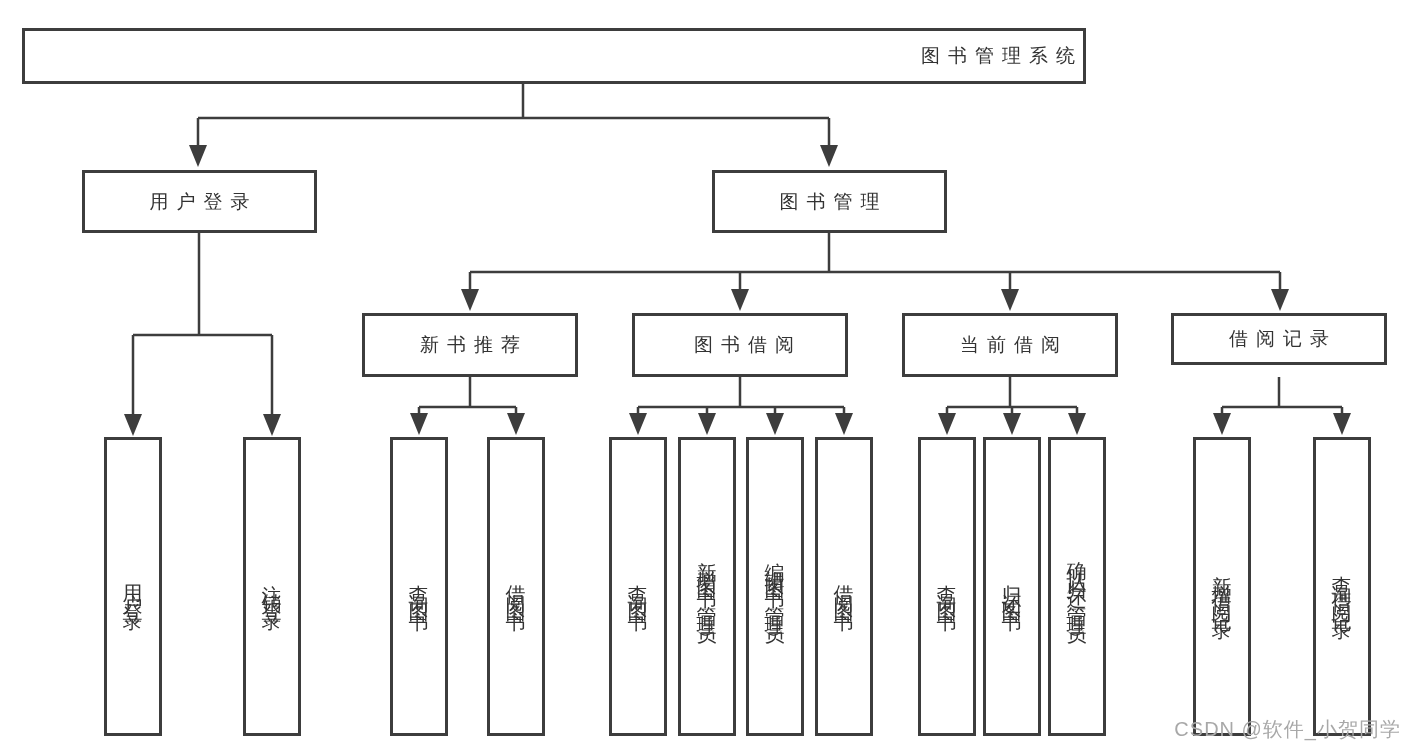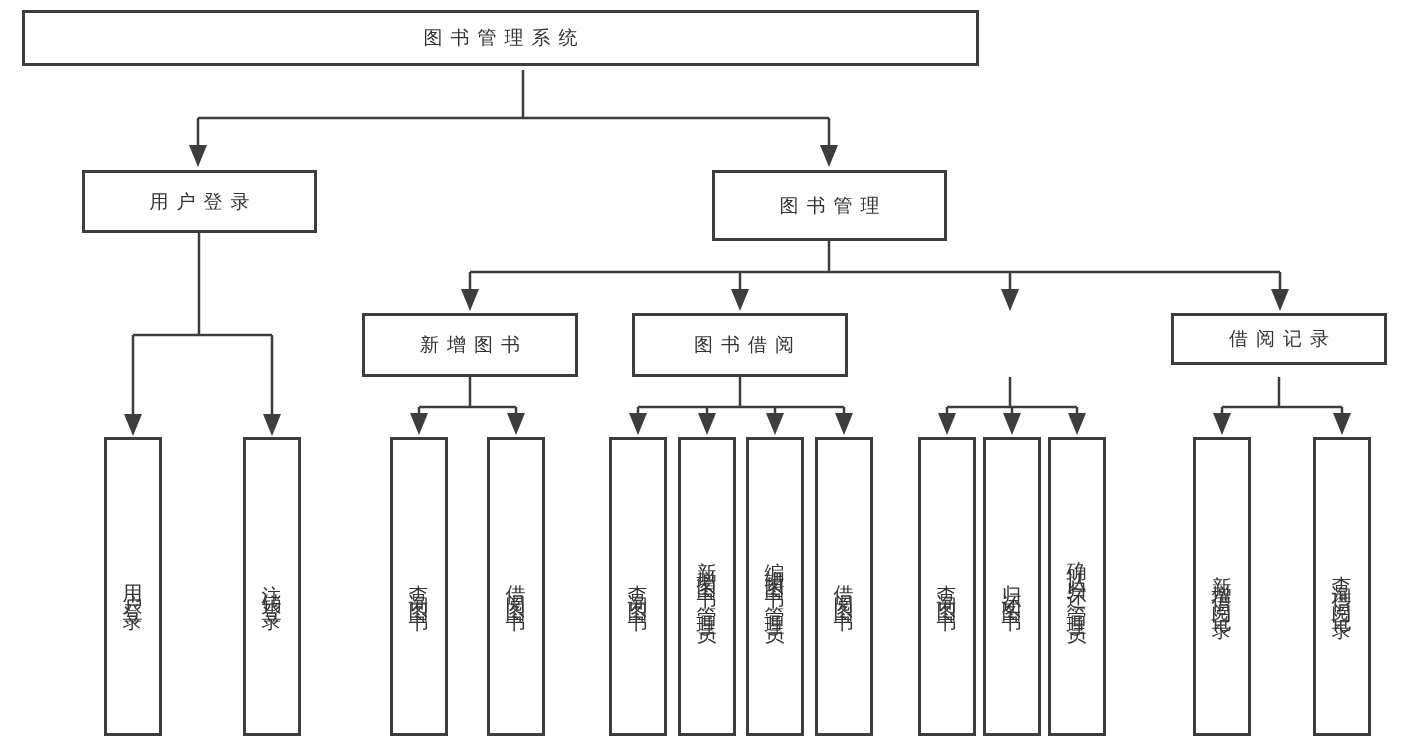--- a/index.html
+++ b/index.html
@@ -114,36 +114,39 @@
       <polygon points="1068,413 1086,413 1077,435"></polygon>
     </g>
 
     <g>
       <path d="M1279 377 V407 M1222 407 H1342 M1222 407 V422 M1342 407 V422"></path>
       <polygon points="1213,413 1231,413 1222,435"></polygon>
       <polygon points="1333,413 1351,413 1342,435"></polygon>
     </g>
   </svg>
 
-  <div class="node hbox" style="left:22px; top:10px; width:957px; height:56px;">
+  <div class="node hbox" style="left:22px; top:28px; width:1064px; height:56px;justify-content:flex-end;">
     <span>图书管理系统</span>
   </div>
 
   <div class="node hbox" style="left:82px; top:170px; width:235px; height:63px;">
     <span>用户登录</span>
   </div>
-  <div class="node hbox" style="left:712px; top:170px; width:235px; height:71px;">
+  <div class="node hbox" style="left:712px; top:170px; width:235px; height:63px;">
     <span>图书管理</span>
   </div>
 
   <div class="node hbox" style="left:362px; top:313px; width:216px; height:64px;">
-    <span>新增图书</span>
+    <span>新书推荐</span>
   </div>
   <div class="node hbox" style="left:632px; top:313px; width:216px; height:64px;padding-left:8px;">
     <span>图书借阅</span>
+  </div>
+  <div class="node hbox" style="left:902px; top:313px; width:216px; height:64px;">
+    <span>当前借阅</span>
   </div>
   <div class="node hbox" style="left:1171px; top:313px; width:216px; height:52px;">
     <span>借阅记录</span>
   </div>
 
   <div class="node vbox" style="left:104px; top:437px; width:58px; height:299px;">
     <span>用户登录</span>
   </div>
   <div class="node vbox" style="left:243px; top:437px; width:58px; height:299px;">
     <span>注销登录</span>
@@ -179,14 +182,15 @@
     <span>确认归还（管理员）</span>
   </div>
 
   <div class="node vbox" style="left:1193px; top:437px; width:58px; height:299px;">
     <span>新增借阅记录</span>
   </div>
   <div class="node vbox" style="left:1313px; top:437px; width:58px; height:299px;">
     <span>查询借阅记录</span>
   </div>
 
+  <div class="watermark">CSDN @软件_小贺同学</div>
 
 </div>
 
 </body></html>

